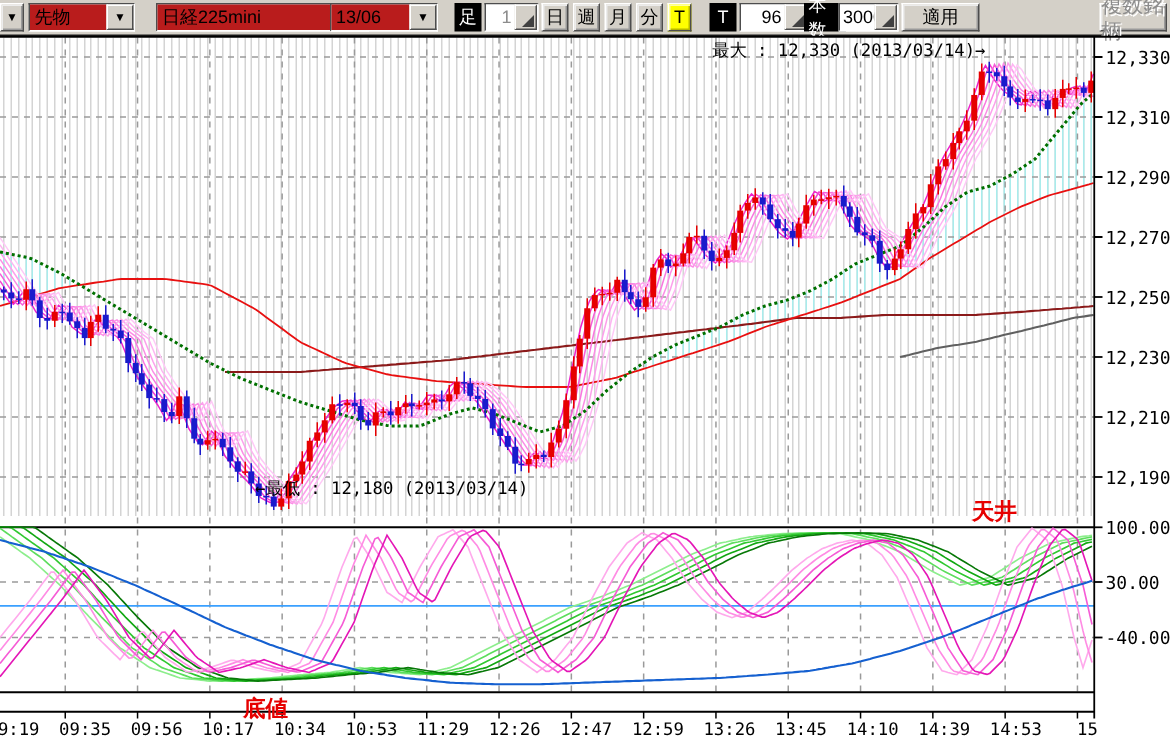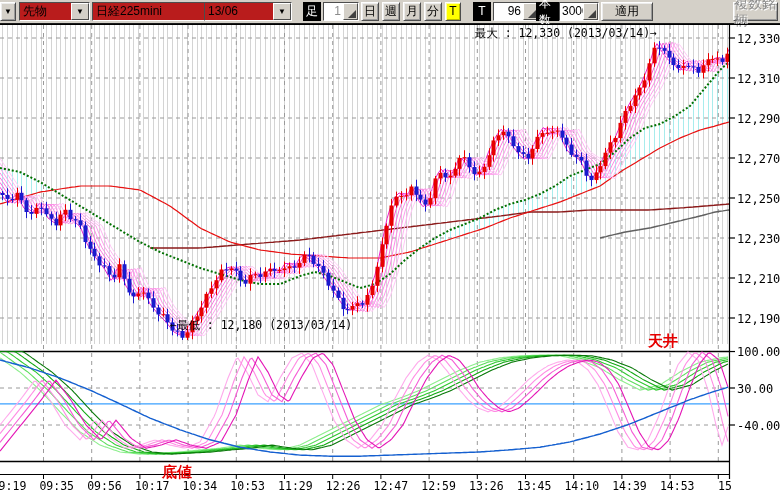--- a/index.html
+++ b/index.html
@@ -41,25 +41,25 @@
 <div class="app">
 
   <div class="toolbar">
     <div class="tb raised btn" style="left:0;width:16px">
         <span style="font-size:8px">▼</span>
       </div>
     <div class="tb combo sunken" style="left:19px;width:71px">
       <span class="val">先物</span>
       <span class="drop">▼</span>
     </div>
-    <div class="tb combo sunken" style="left:92px;width:142px">
+    <div class="tb combo sunken" style="left:104px;width:142px">
       <span class="val">日経225mini</span>
       <span class="drop">▼</span>
     </div>
-    <div class="tb combo sunken" style="left:204px;width:88px">
+    <div class="tb combo sunken" style="left:220px;width:72px">
       <span class="val">13/06</span>
       <span class="drop">▼</span>
     </div>
     <div class="tb blacklab" style="left:303px;width:18px">足</div>
     <div class="tb spin sunken" style="left:323px;width:36px">
       <span class="num disabledtxt">1</span>
       <span class="grip">
           <span class="tri"></span>
         </span>
     </div>

